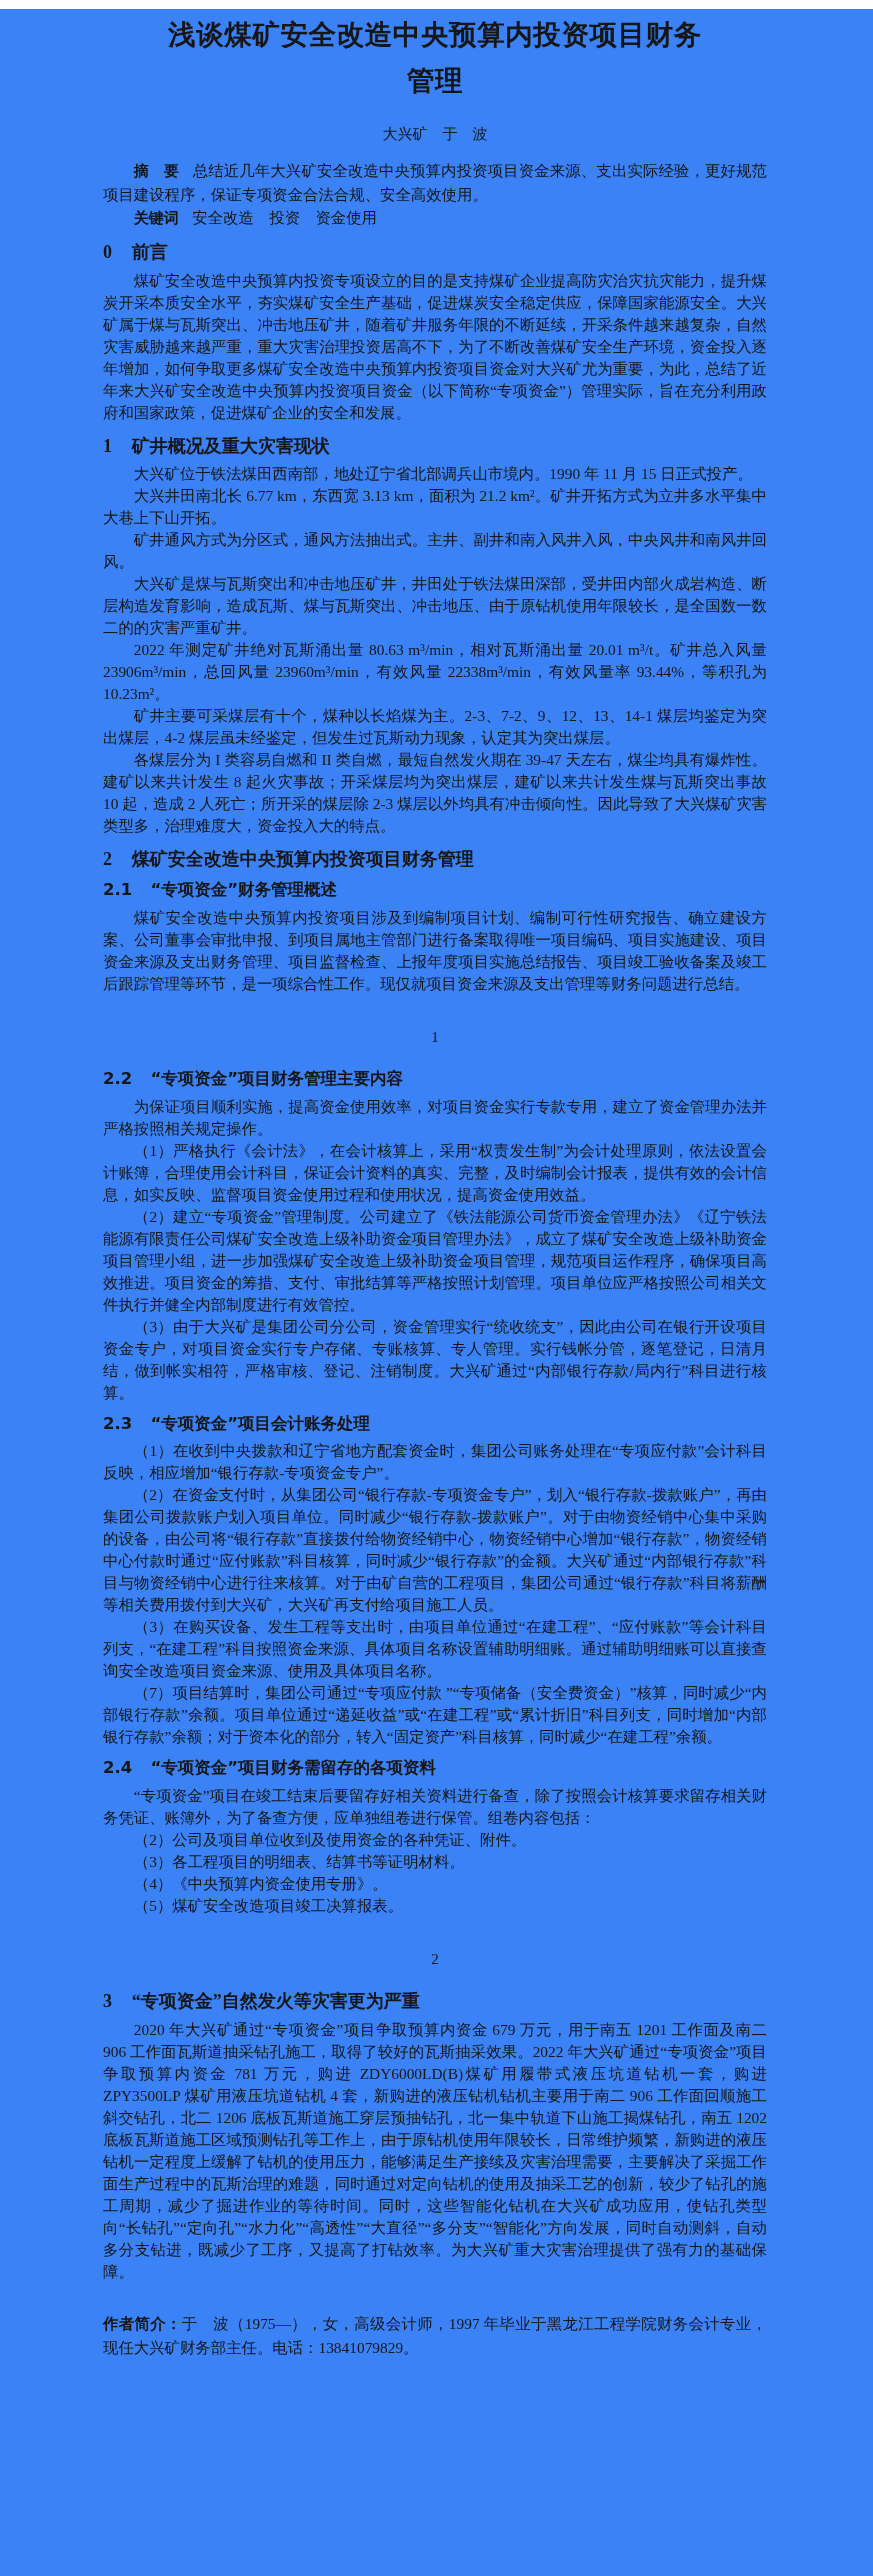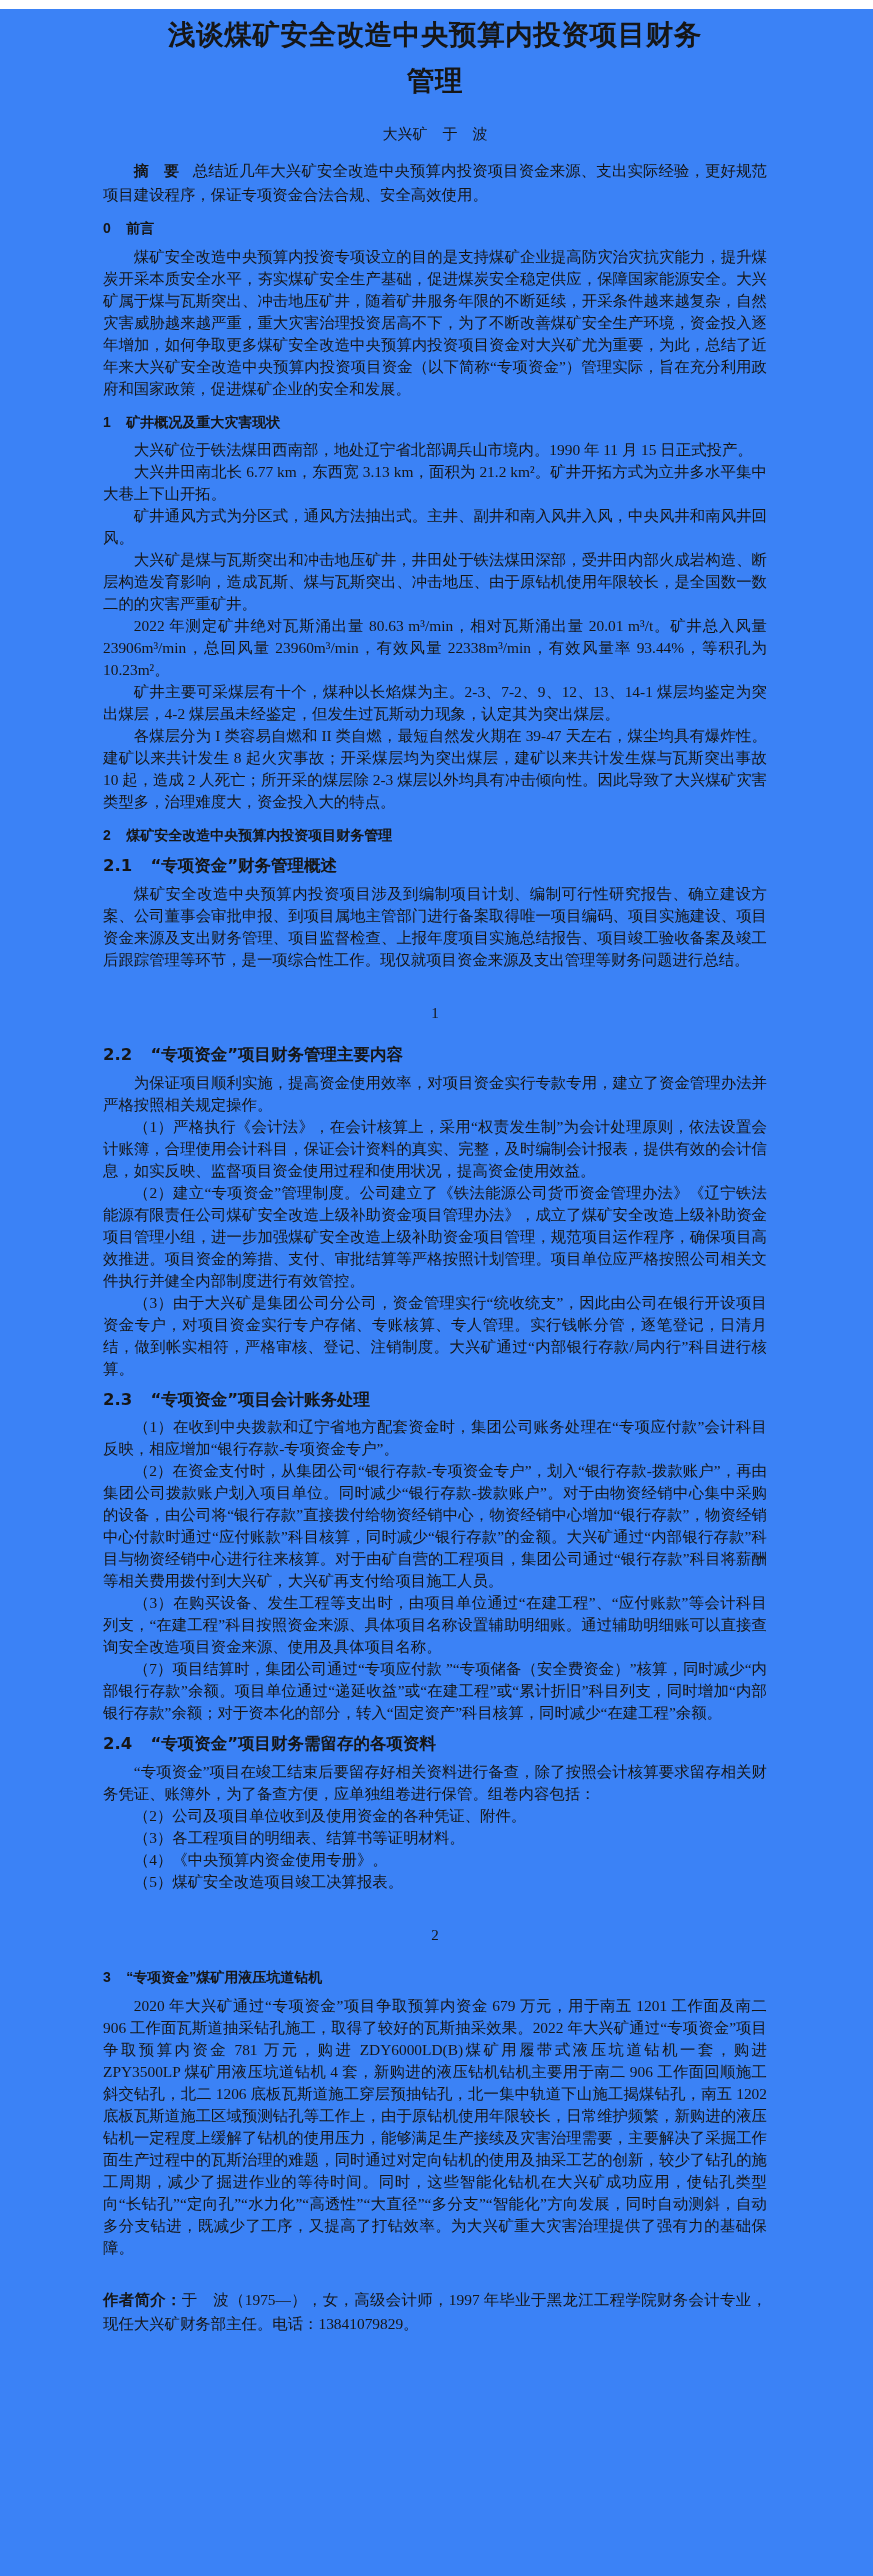--- a/index.html
+++ b/index.html
@@ -31,23 +31,23 @@
   .front-para {
     font-size: 15.4px;
     line-height: 23px;
     text-indent: 2em;
     margin: 0;
     text-align: justify;
   }
   .front-block { margin-top: 14.3px; }
   .lbl { font-weight: bold; margin-right: 0.9em; font-family: "DejaVu Sans", "Liberation Sans", sans-serif; font-size: 15px; }
   .h1 {
-    font-family: Liberation Sans, sans-serif;
+    font-family: Liberation Serif, serif;
     font-weight: bold;
-    font-size: 14px;
+    font-size: 18px;
     line-height: 22px;
     margin: 11px 0 6.6px 0;
   }
   .h2 {
     font-family: "DejaVu Sans", "Liberation Sans", sans-serif;
     font-weight: bold;
     font-size: 16.5px;
     line-height: 21px;
     margin: 8.8px 0 6.6px 0;
   }
@@ -80,20 +80,21 @@
 <body>
 
 <div class="page">
 
   <div class="doc-title">浅谈煤矿安全改造中央预算内投资项目财务管理</div>
 
   <div class="author-line">大兴矿　于　波</div>
 
   <p class="front-para front-block"><span class="lbl">摘　要</span><span>总结近几年大兴矿安全改造中央预算内投资项目资金来源、支出实际经验，更好规范项目建设程序，保证专项资金合法合规、安全高效使用。</span></p>
 
+  <p class="front-para"><span class="lbl">关键词</span><span>安全改造　投资　资金使用</span></p>
 
   <div class="h1"><span class="h-num">0</span><span>前言</span></div>
   <p class="body-para">煤矿安全改造中央预算内投资专项设立的目的是支持煤矿企业提高防灾治灾抗灾能力，提升煤炭开采本质安全水平，夯实煤矿安全生产基础，促进煤炭安全稳定供应，保障国家能源安全。大兴矿属于煤与瓦斯突出、冲击地压矿井，随着矿井服务年限的不断延续，开采条件越来越复杂，自然灾害威胁越来越严重，重大灾害治理投资居高不下，为了不断改善煤矿安全生产环境，资金投入逐年增加，如何争取更多煤矿安全改造中央预算内投资项目资金对大兴矿尤为重要，为此，总结了近年来大兴矿安全改造中央预算内投资项目资金（以下简称“专项资金”）管理实际，旨在充分利用政府和国家政策，促进煤矿企业的安全和发展。</p>
 
   <div class="h1"><span class="h-num">1</span><span>矿井概况及重大灾害现状</span></div>
   <p class="body-para">大兴矿位于铁法煤田西南部，地处辽宁省北部调兵山市境内。1990 年 11 月 15 日正式投产。</p>
   <p class="body-para">大兴井田南北长 6.77 km，东西宽 3.13 km，面积为 21.2 km²。矿井开拓方式为立井多水平集中大巷上下山开拓。</p>
   <p class="body-para">矿井通风方式为分区式，通风方法抽出式。主井、副井和南入风井入风，中央风井和南风井回风。</p>
   <p class="body-para">大兴矿是煤与瓦斯突出和冲击地压矿井，井田处于铁法煤田深部，受井田内部火成岩构造、断层构造发育影响，造成瓦斯、煤与瓦斯突出、冲击地压、由于原钻机使用年限较长，是全国数一数二的的灾害严重矿井。</p>
   <p class="body-para">2022 年测定矿井绝对瓦斯涌出量 80.63 m³/min，相对瓦斯涌出量 20.01 m³/t。矿井总入风量 23906m³/min，总回风量 23960m³/min，有效风量 22338m³/min，有效风量率 93.44%，等积孔为 10.23m²。</p>
@@ -123,19 +124,19 @@
   <div class="h2"><span class="h-num">2.4</span><span>“专项资金”项目财务需留存的各项资料</span></div>
   <p class="body-para">“专项资金”项目在竣工结束后要留存好相关资料进行备查，除了按照会计核算要求留存相关财务凭证、账簿外，为了备查方便，应单独组卷进行保管。组卷内容包括：</p>
   <p class="body-para">（2）公司及项目单位收到及使用资金的各种凭证、附件。</p>
   <p class="body-para">（3）各工程项目的明细表、结算书等证明材料。</p>
   <p class="body-para">（4）《中央预算内资金使用专册》。</p>
   <p class="body-para">（5）煤矿安全改造项目竣工决算报表。</p>
 
   <div class="page-num">2</div>
 
 
-  <div class="h1"><span class="h-num">3</span><span>“专项资金”煤矿用液压坑道钻机</span></div>
+  <div class="h1"><span class="h-num">3</span><span>“专项资金”自然发火等灾害更为严重</span></div>
   <p class="body-para">2020 年大兴矿通过“专项资金”项目争取预算内资金 679 万元，用于南五 1201 工作面及南二 906 工作面瓦斯道抽采钻孔施工，取得了较好的瓦斯抽采效果。2022 年大兴矿通过“专项资金”项目争取预算内资金 781 万元，购进 ZDY6000LD(B)煤矿用履带式液压坑道钻机一套，购进 ZPY3500LP 煤矿用液压坑道钻机 4 套，新购进的液压钻机钻机主要用于南二 906 工作面回顺施工斜交钻孔，北二 1206 底板瓦斯道施工穿层预抽钻孔，北一集中轨道下山施工揭煤钻孔，南五 1202 底板瓦斯道施工区域预测钻孔等工作上，由于原钻机使用年限较长，日常维护频繁，新购进的液压钻机一定程度上缓解了钻机的使用压力，能够满足生产接续及灾害治理需要，主要解决了采掘工作面生产过程中的瓦斯治理的难题，同时通过对定向钻机的使用及抽采工艺的创新，较少了钻孔的施工周期，减少了掘进作业的等待时间。同时，这些智能化钻机在大兴矿成功应用，使钻孔类型向“长钻孔”“定向孔”“水力化”“高透性”“大直径”“多分支”“智能化”方向发展，同时自动测斜，自动多分支钻进，既减少了工序，又提高了打钻效率。为大兴矿重大灾害治理提供了强有力的基础保障。</p>
 
   <div class="bio"><span class="bio-label">作者简介：</span><span>于　波（1975—），女，高级会计师，1997 年毕业于黑龙江工程学院财务会计专业，现任大兴矿财务部主任。电话：13841079829。</span></div>
 
 </div>
 
 
 </body></html>

